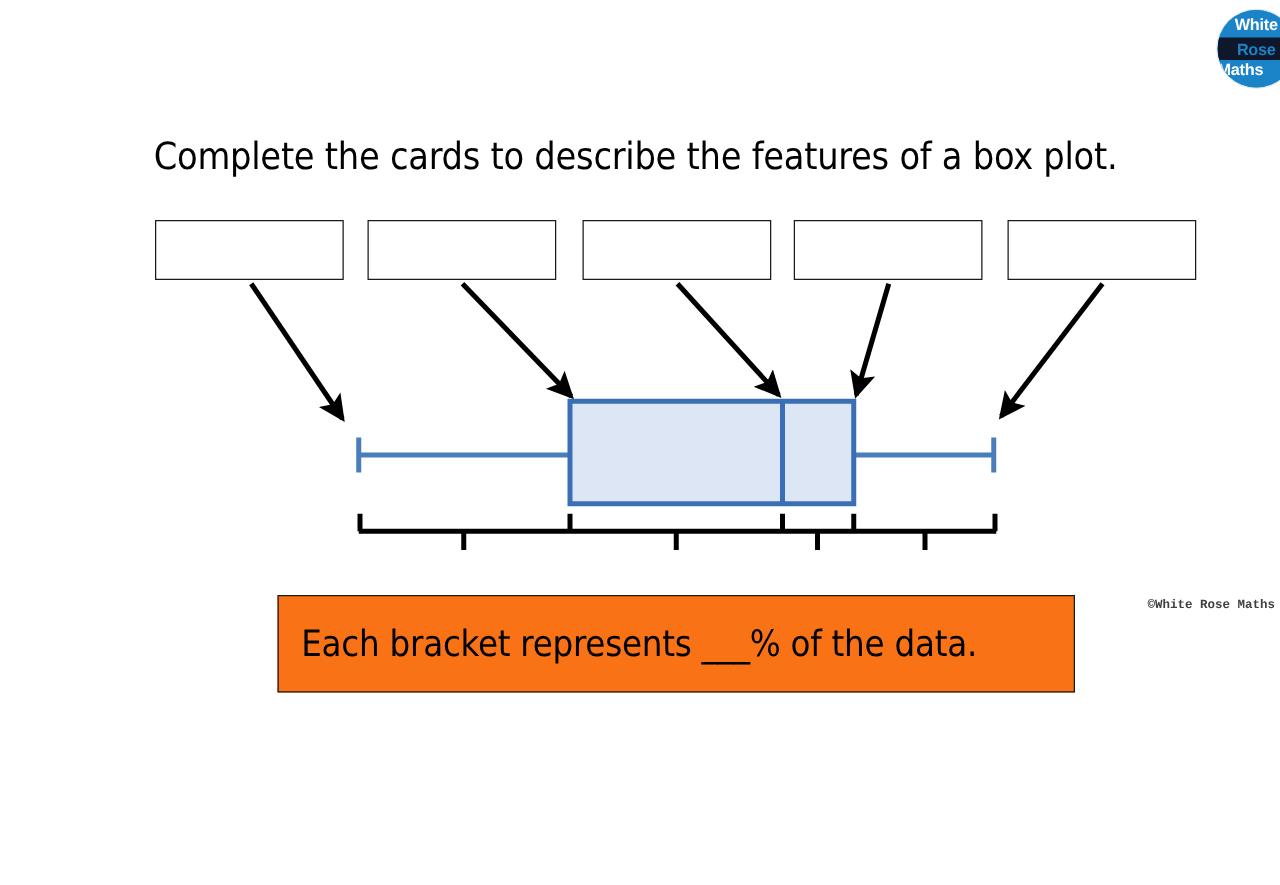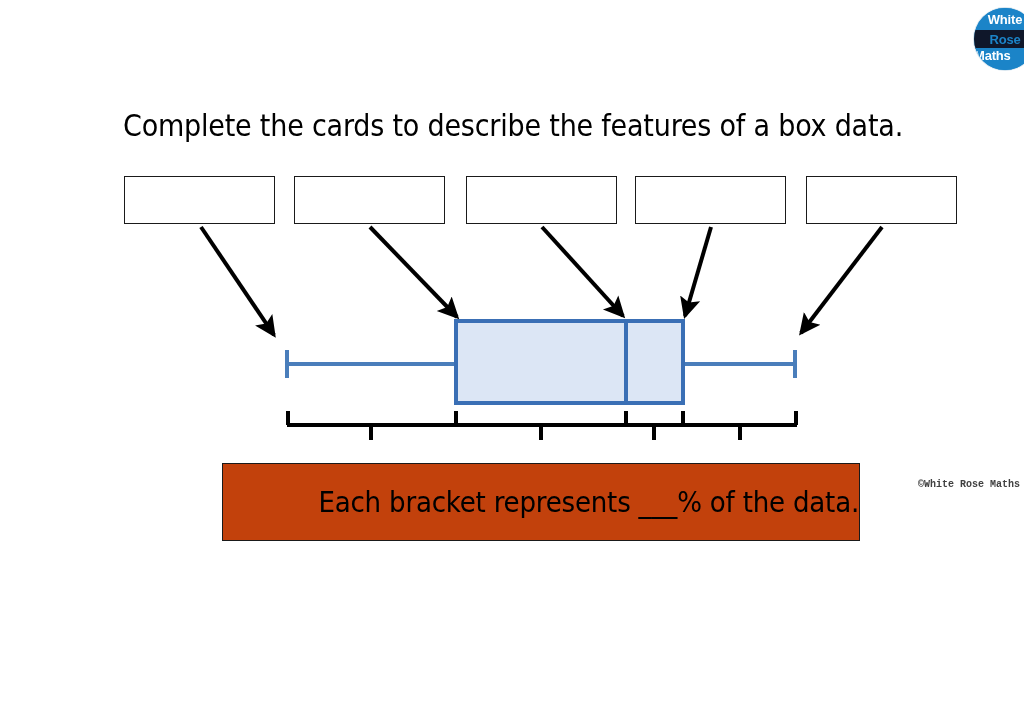--- a/index.html
+++ b/index.html
@@ -101,29 +101,28 @@
     position: absolute;
     background: #ffffff;
     border: 1.6px solid #1a1a1a;
     box-sizing: border-box;
   }
 
   
   #statement-box {
     position: absolute;
     left: 193px;
-    top: 463px;
+    top: 476px;
     width: 638px;
     height: 78px;
     border: 1.8px solid #1a1a1a;
     box-sizing: border-box;
-    background: #c2410c;
+    background: #f97316;
     display: flex;
     align-items: center;
-    justify-content: flex-end;
   }
   #statement-text {
     padding-left: 18px;
     font-size: 29px;
     color: #000000;
     font-family: "DejaVu Sans Condensed", "Liberation Sans Narrow", "Liberation Sans", sans-serif;
     font-stretch: condensed;
     white-space: nowrap;
     letter-spacing: -0.2px;
   }
@@ -160,21 +159,21 @@
       <span class="lg-white">White</span>
     </div>
     <div class="band-mid">
       <span class="lg-blue">Rose</span>
     </div>
     <div class="band-bot">
       <span class="lg-white">Maths</span>
     </div>
   </div>
 
-  <div id="heading">Complete the cards to describe the features of a box data.</div>
+  <div id="heading">Complete the cards to describe the features of a box plot.</div>
 
   <div class="card" style="left:95px;  top:176px; width:151px; height:48px;"></div>
   <div class="card" style="left:265px; top:176px; width:151px; height:48px;"></div>
   <div class="card" style="left:437px; top:176px; width:151px; height:48px;"></div>
   <div class="card" style="left:606px; top:176px; width:151px; height:48px;"></div>
   <div class="card" style="left:777px; top:176px; width:151px; height:48px;"></div>
 
   <svg id="art" viewBox="0 0 1024 708" xmlns="http://www.w3.org/2000/svg">
     <defs>
       <marker id="arrowhead" markerWidth="6" markerHeight="6" refX="4.6" refY="3" orient="auto" markerUnits="strokeWidth">

